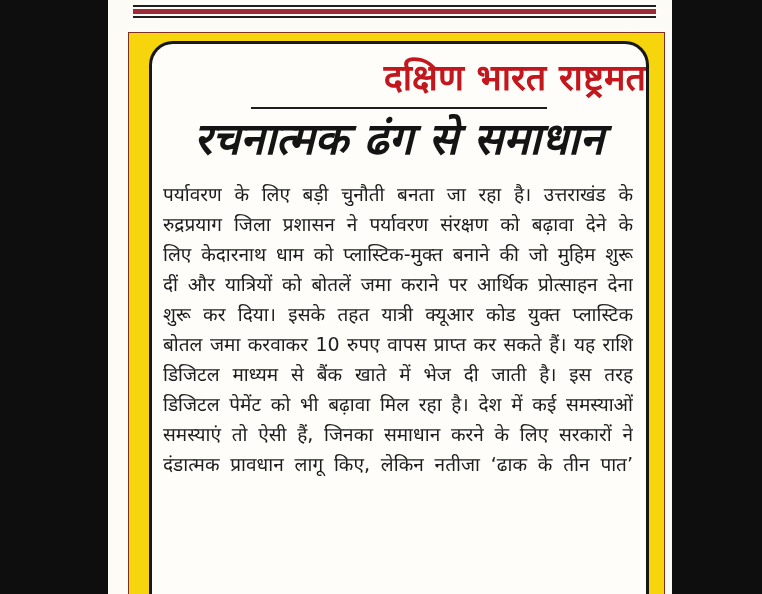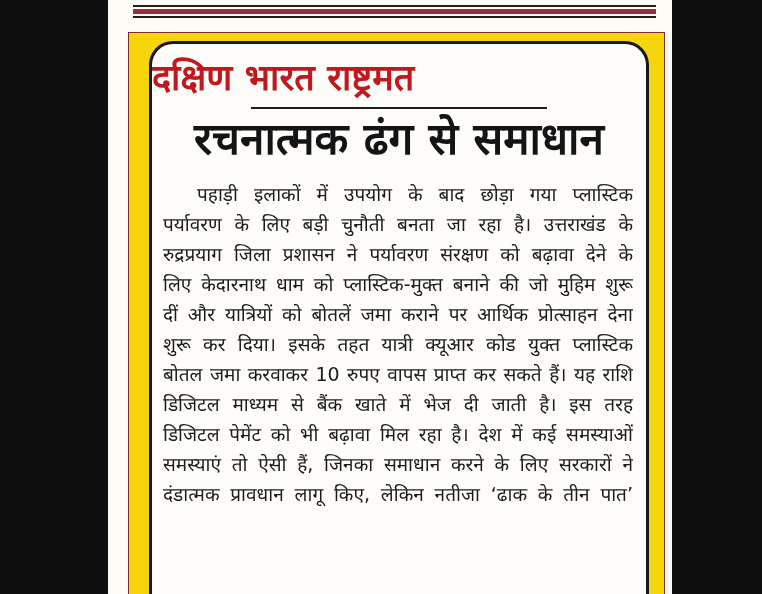--- a/index.html
+++ b/index.html
@@ -28,33 +28,34 @@
   
   .article-box{
     position:absolute;left:20px;top:8px;right:15px;bottom:-6px;
     background:#fefdfa;
     border:3px solid #171717;border-bottom:none;
     border-radius:24px 24px 0 0;
     overflow:hidden;
   }
   .masthead{
     margin-top:10px;
-    text-align:left;
+    text-align:right;
     font-size:36px;line-height:48px;font-weight:bold;
     color:#c1171d;
     letter-spacing:0px;
   }
   .masthead-underline{
     width:296px;height:2px;background:#1d1d1d;margin:5px auto 2px auto;
   }
   .headline{
     text-align:center;
     font-size:44px;line-height:56px;font-weight:bold;
     color:#141414;
     margin-top:2px;
+    font-style:italic;
   }
   .article-body{
     margin:12px 13px 0 11px;
     color:#1b1b1b;
   }
   .article-body .line{
     font-size:19px;line-height:30px;height:30px;overflow:hidden;
     text-align:justify;text-align-last:justify;
     white-space:nowrap;
   }
@@ -75,21 +76,20 @@
     <div class="yellow-frame">
       <div class="article-box">
 
         <div class="masthead">दक्षिण भारत राष्ट्रमत</div>
 
         <div class="masthead-underline"></div>
 
         <div class="headline">रचनात्मक ढंग से समाधान</div>
 
         <div class="article-body">
-          <div class="line first">पहाड़ी इलाकों में उपयोग के बाद छोड़ा गया प्लास्टिक</div>
           <div class="line">पर्यावरण के लिए बड़ी चुनौती बनता जा रहा है। उत्तराखंड के</div>
           <div class="line">रुद्रप्रयाग जिला प्रशासन ने पर्यावरण संरक्षण को बढ़ावा देने के</div>
           <div class="line">लिए केदारनाथ धाम को प्लास्टिक-मुक्त बनाने की जो मुहिम शुरू</div>
           <div class="line">दीं और यात्रियों को बोतलें जमा कराने पर आर्थिक प्रोत्साहन देना</div>
           <div class="line">शुरू कर दिया। इसके तहत यात्री क्यूआर कोड युक्त प्लास्टिक</div>
           <div class="line">बोतल जमा करवाकर 10 रुपए वापस प्राप्त कर सकते हैं। यह राशि</div>
           <div class="line">डिजिटल माध्यम से बैंक खाते में भेज दी जाती है। इस तरह</div>
           <div class="line">डिजिटल पेमेंट को भी बढ़ावा मिल रहा है। देश में कई समस्याओं</div>
           <div class="line">समस्याएं तो ऐसी हैं, जिनका समाधान करने के लिए सरकारों ने</div>
           <div class="line">दंडात्मक प्रावधान लागू किए, लेकिन नतीजा ‘ढाक के तीन पात’</div>

